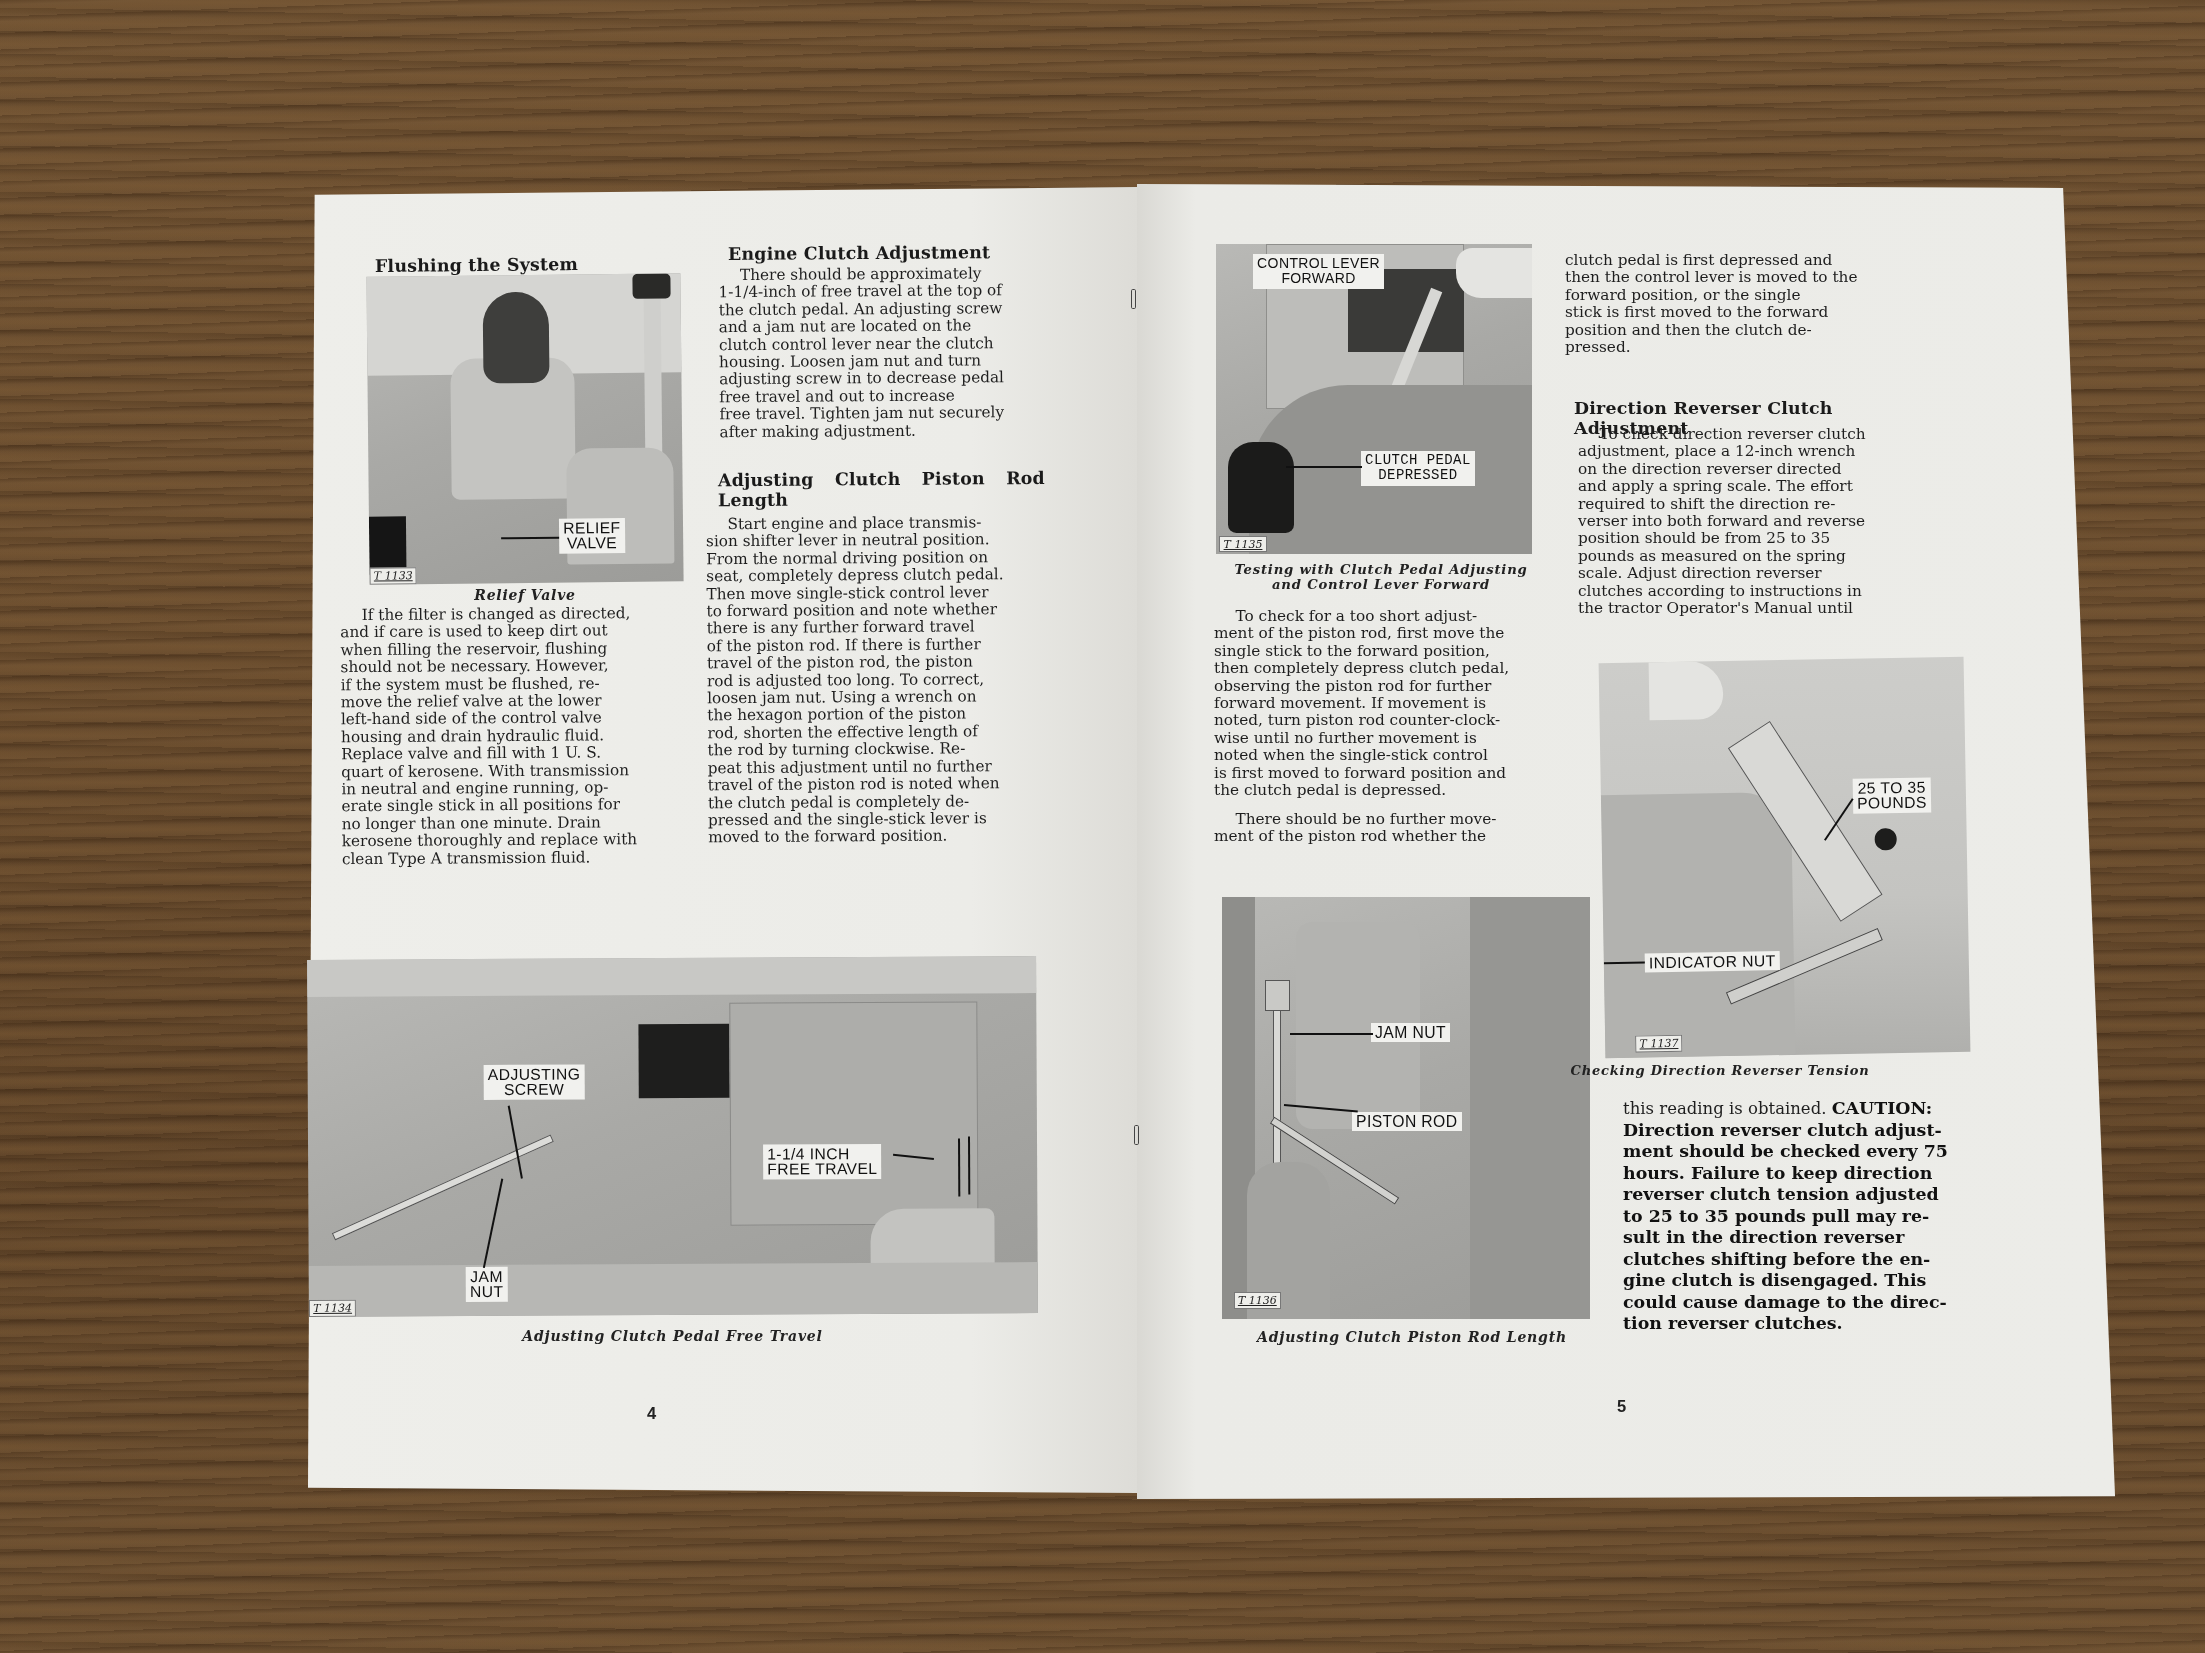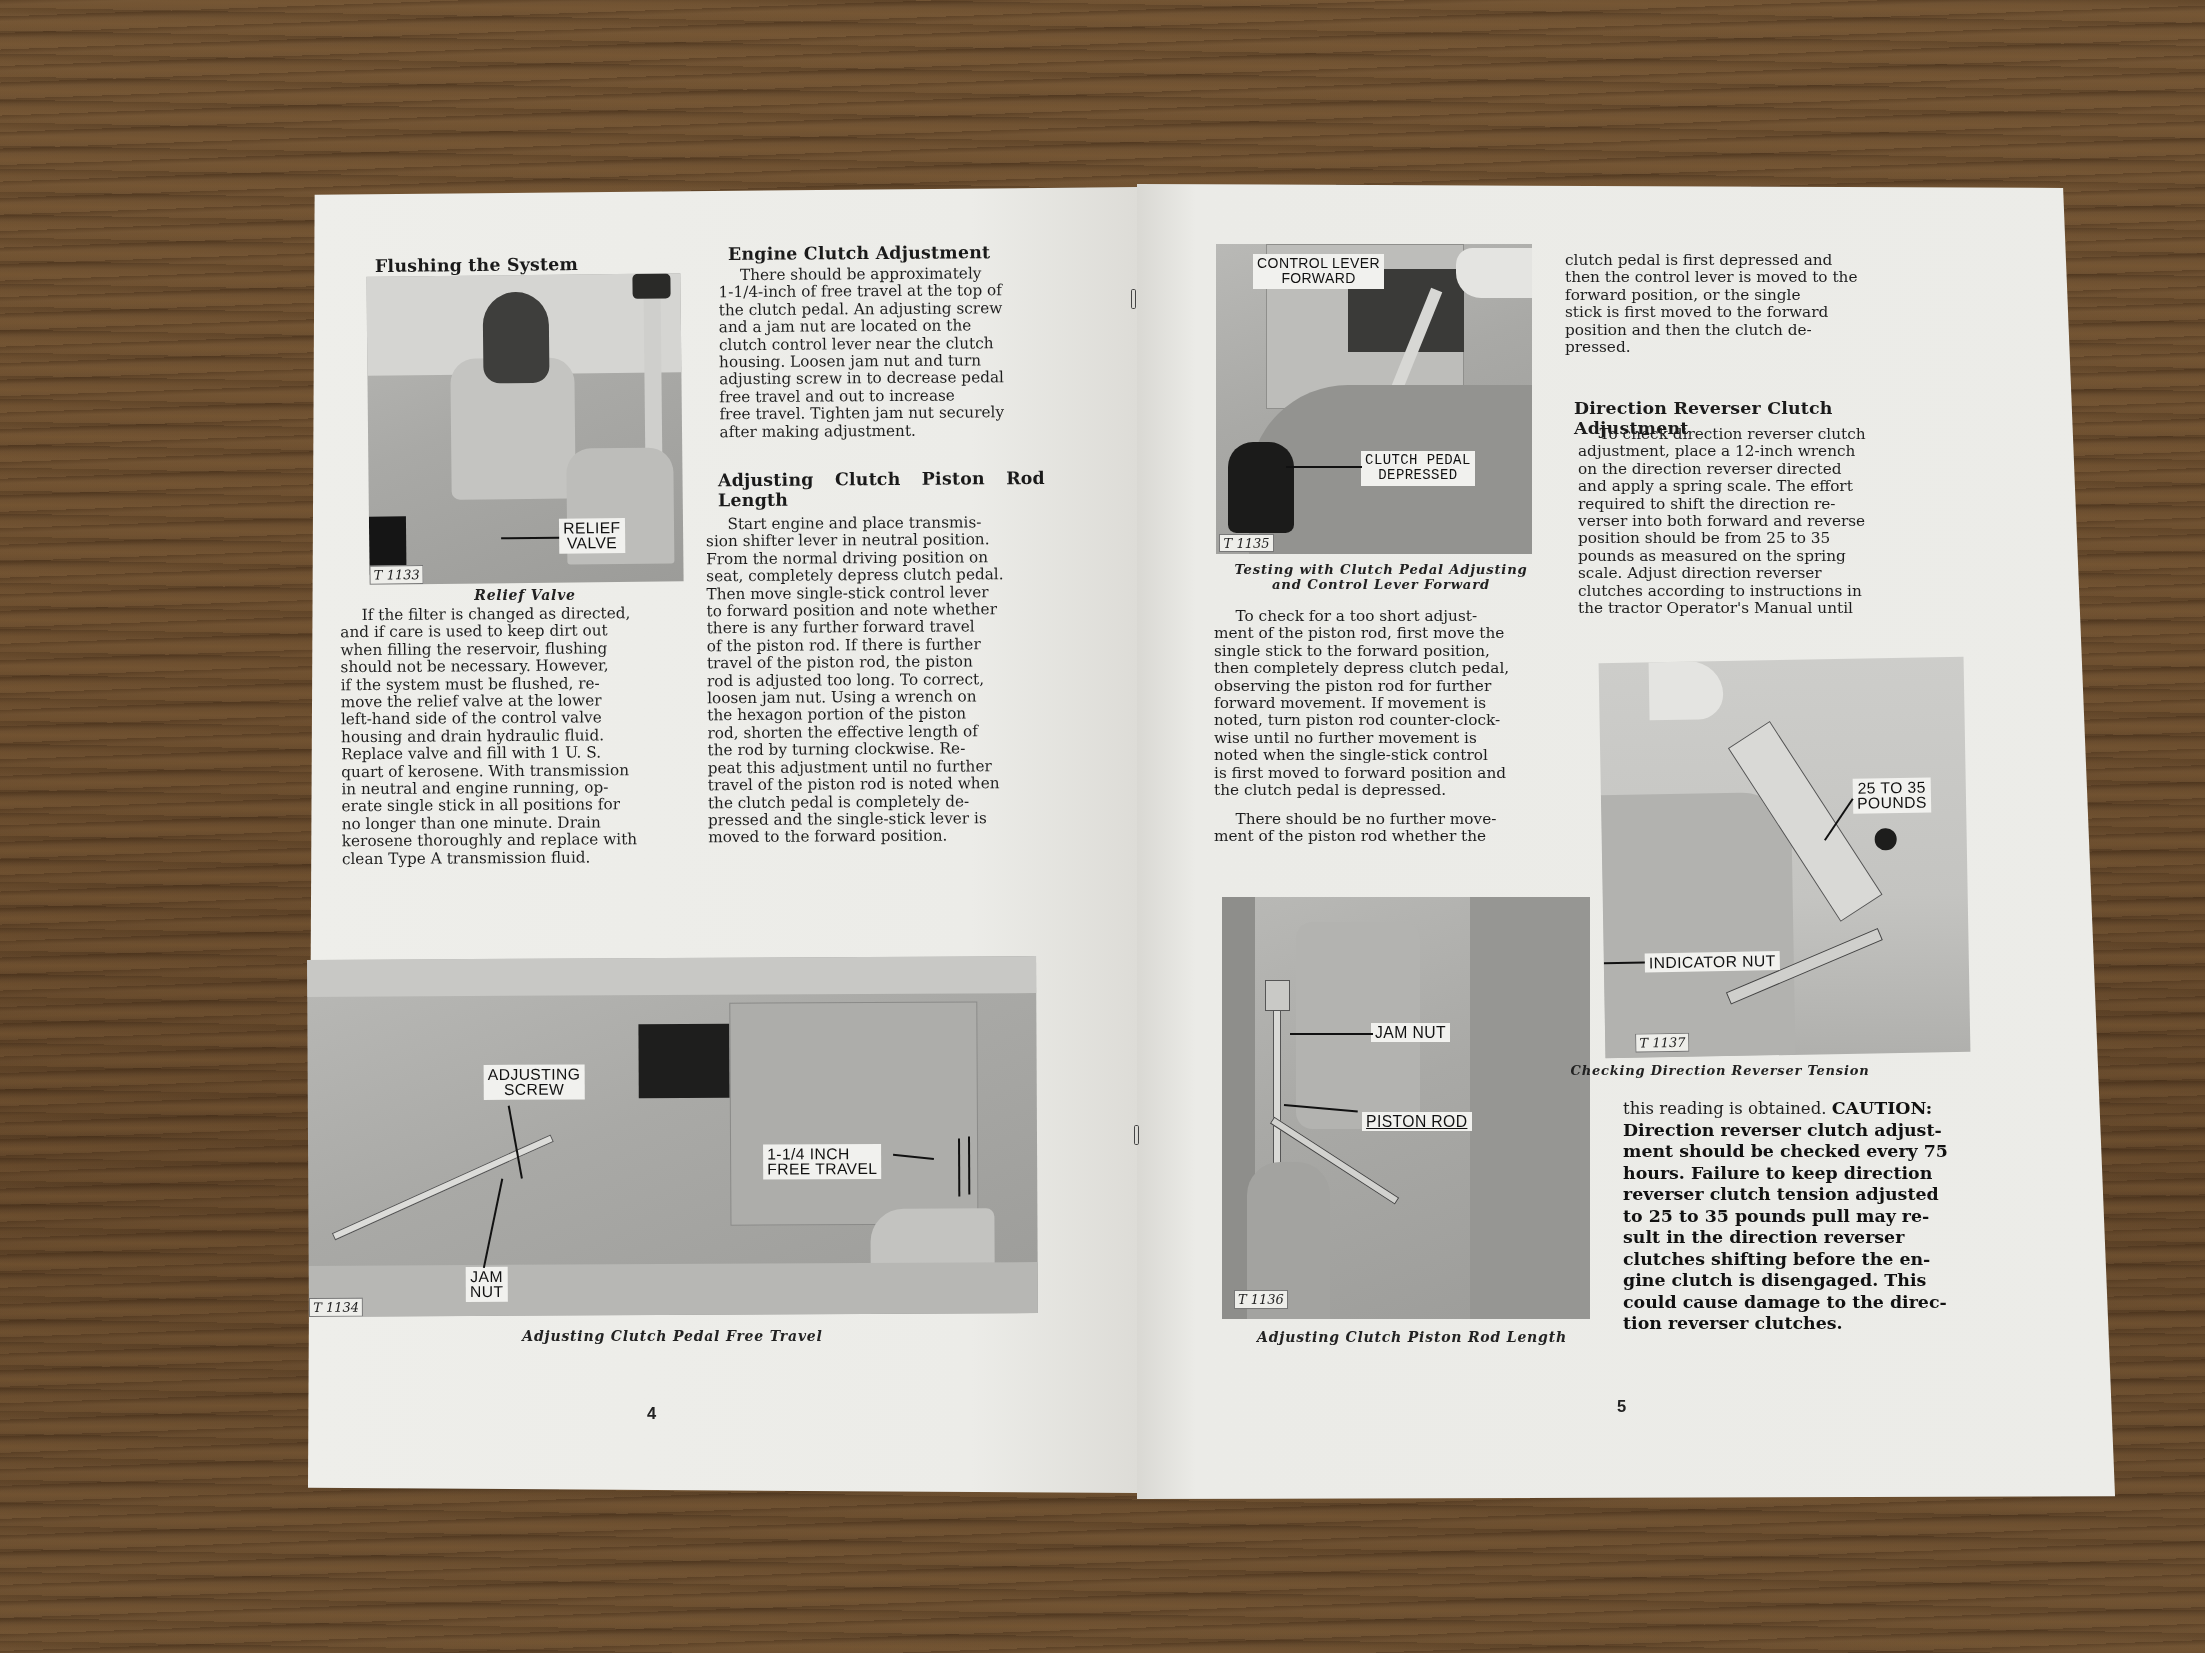--- a/index.html
+++ b/index.html
@@ -68,24 +68,25 @@
     color: #111;
     text-align: center;
     padding: 1.7px 4.1px;
     letter-spacing: 0.4px;
   }
   .figno {
     position: absolute;
     background: #eeeeea;
     font-family: "DejaVu Serif", serif;
     font-style: italic;
-    font-size: 13px;
+    font-size: 11px;
     padding: 0.8px 3.3px;
     color: #222;
     border: 0.8px solid #777;
+    text-decoration: underline;
   }
   .leader { position: absolute; background: #111; height: 1.7px; transform-origin: 0 50%; }
   .pagenum {
     position: absolute;
     font-family: "Liberation Sans", sans-serif;
     font-weight: bold;
     font-size: 16.5px;
     color: #222;
   }
   .shape { position: absolute; }
@@ -255,21 +256,21 @@
 <div class="photo" style="left:1222px; top:897px; width:368px; height:422px;">
   <div class="shape" style="left:0;top:0;width:33px;height:422px;background:#8e8e8b;"></div>
   <div class="shape" style="left:74px;top:25px;width:124px;height:207px;background:#b3b3b0;border-radius:16.5px;"></div>
   <div class="shape" style="left:51px;top:83px;width:8.3px;height:207px;background:#d9d9d6;border:0.8px solid #555;"></div>
   <div class="shape" style="left:43px;top:83px;width:25px;height:31px;background:#c9c9c6;border:0.8px solid #555;"></div>
   <div class="shape" style="left:50px;top:219px;width:149px;height:8.3px;background:#d2d2cf;border:0.8px solid #444;transform:rotate(33deg);transform-origin:0 50%;"></div>
   <div class="shape" style="left:25px;top:265px;width:83px;height:157px;background:#a3a3a0;border-radius:33px 33px 0 0;"></div>
   <div class="shape" style="left:248px;top:0;width:120px;height:422px;background:#969693;"></div>
   <div class="callout" style="left:149px; top:126px;">JAM NUT</div>
   <div class="leader" style="left:68px; top:136px; width:83px;"></div>
-  <div class="callout" style="left:140px; top:215px;text-decoration:underline;">PISTON ROD</div>
+  <div class="callout" style="left:130px; top:215px;">PISTON ROD</div>
   <div class="leader" style="left:62px; top:207px; width:74px; transform:rotate(5deg);"></div>
   <div class="figno" style="left:11.6px; bottom:10px;">T 1136</div>
 </div>
 <div class="abs caption" style="left:1222px; top:1329px; width:380px;">Adjusting Clutch Piston Rod Length</div>
 
 <div class="abs body-text" style="left:1565px; top:252px; width:364px;">
   <div>clutch pedal is first depressed and</div>
   <div>then the control lever is moved to the</div>
   <div>forward position, or the single</div>
   <div>stick is first moved to the forward</div>

